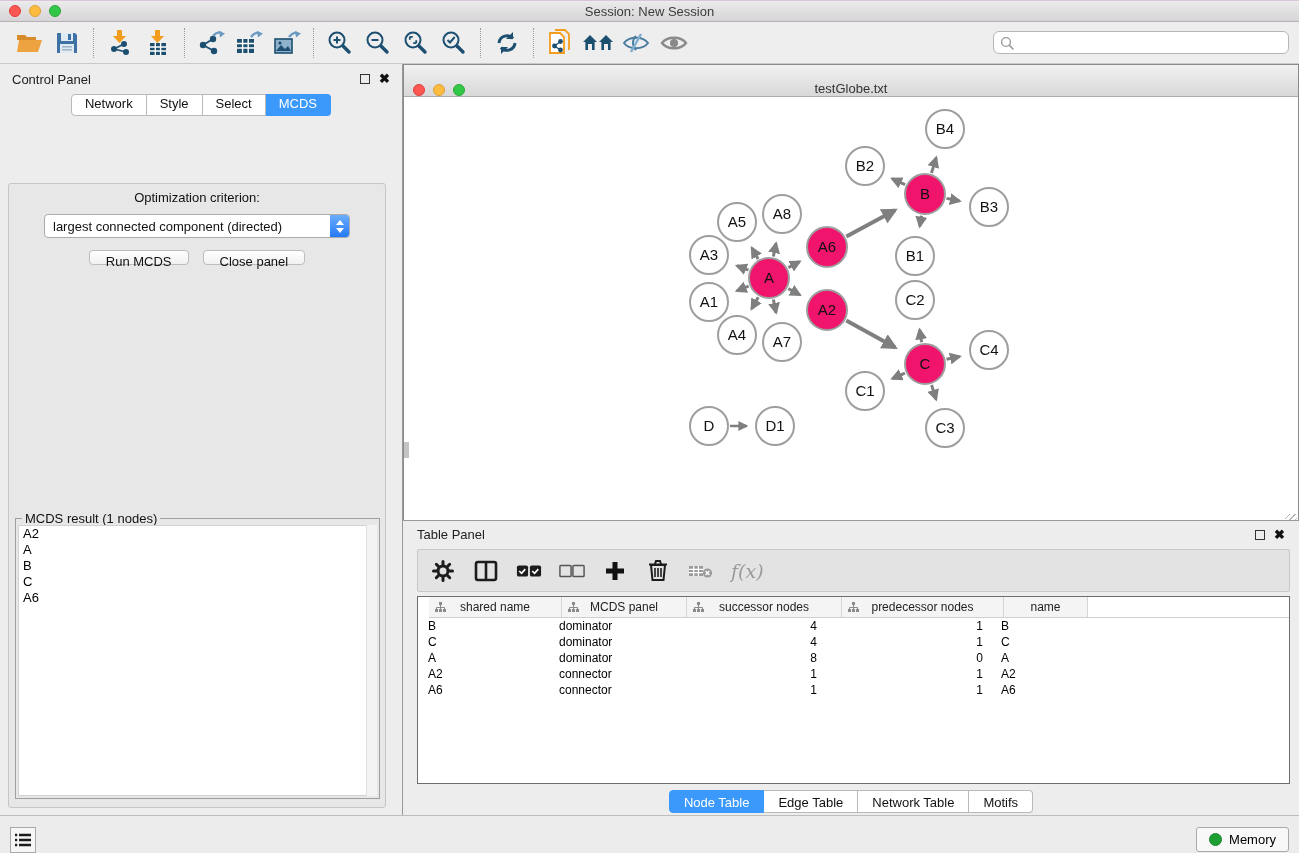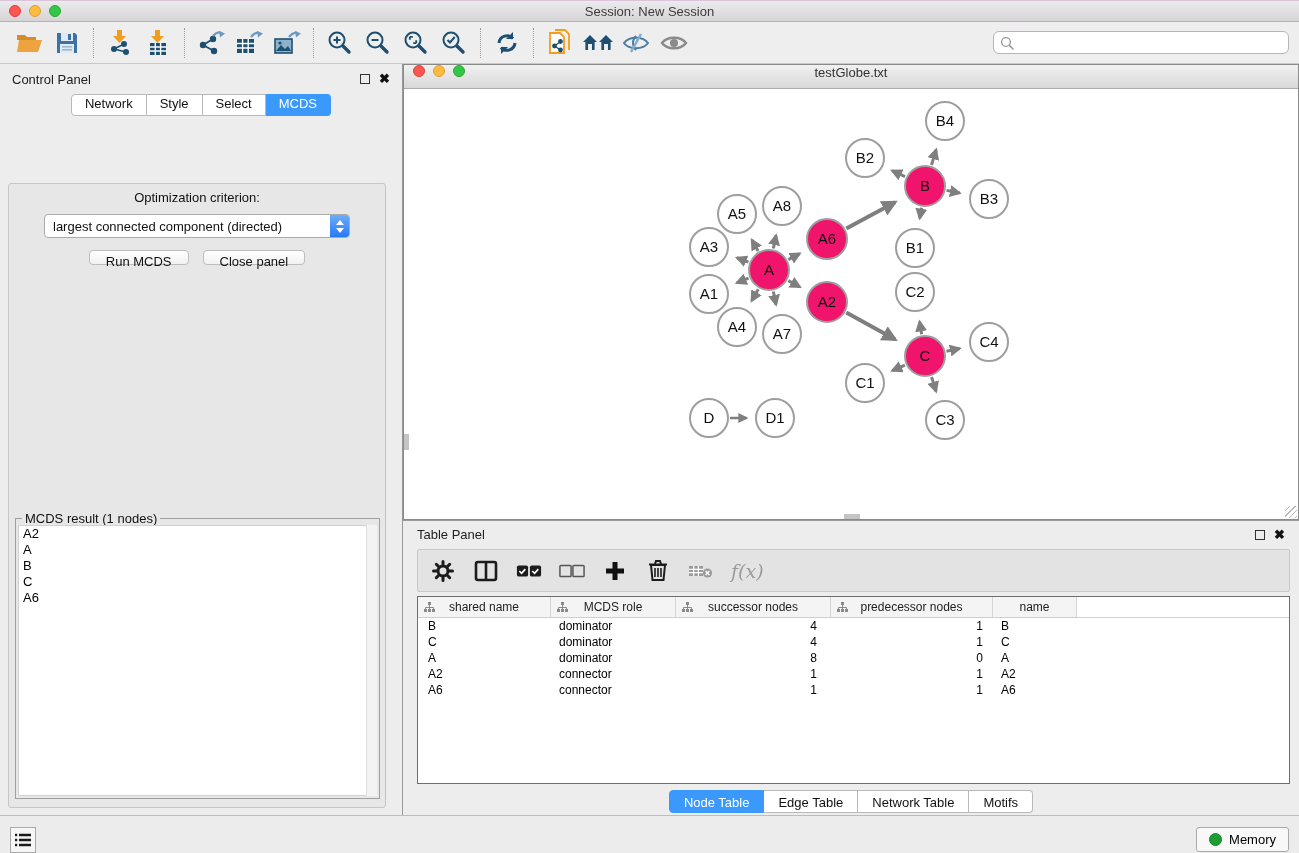--- a/index.html
+++ b/index.html
@@ -58,38 +58,38 @@
   .groupbox .gb-label { position:absolute; top:-8px; left:6px; background:#e7e7e7; padding:0 3px; font-size:13px; color:#111; }
   .gb-list { position:absolute; left:2px; right:2px; top:6px; bottom:2px; background:#fff; border:1px solid #d2d2d2; overflow:hidden; }
   .gb-scroll { position:absolute; right:0; top:0; bottom:0; width:11px; background:#f3f3f3; border-left:1px solid #e0e0e0; }
   .gb-item { font-size:13px; color:#000; padding-left:4px; line-height:16px; }
 
   
   .right-col { width:896px; display:flex; flex-direction:column; }
 
   
   .network-window { height:456px; border:1px solid #8a8a8a; background:#fff; position:relative; }
-  .nw-titlebar { height:24px; background:linear-gradient(#f1f1f1,#d8d8d8); border-bottom:1px solid #ababab;
-    display:flex; align-items:flex-start; position:relative; }
+  .nw-titlebar { height:32px; background:linear-gradient(#f1f1f1,#d8d8d8); border-bottom:1px solid #ababab;
+    display:flex; align-items:flex-end; position:relative; }
   .nw-titlebar .wtitle { position:absolute; left:0; right:0; text-align:center; font-size:13px; color:#333; }
   .nw-canvas { position:relative; width:100%; height:430px; background:#ffffff; overflow:hidden; }
   .nw-vthumb { position:absolute; left:0; top:345px; width:5px; height:16px; background:#c4c4c4; }
   .nw-hthumb { position:absolute; bottom:0; left:440px; height:5px; width:16px; background:#c4c4c4; }
   .nw-grip { position:absolute; right:1px; bottom:1px; width:12px; height:12px;
     background:repeating-linear-gradient(135deg, transparent 0 3px, #b8b8b8 3px 4px); }
 
   
   .table-panel { height:295px; background:#ededed; border-top:1px solid #999; position:relative; }
   .tp-head { height:27px; display:flex; align-items:center; padding:0 14px; }
   .tp-head .tp-title { font-size:13px; color:#222; }
   .tp-toolbar { margin:1px 9px 0 14px; height:43px; background:#e3e3e3; border:1px solid #c8c8c8; border-radius:2px;
     display:flex; align-items:center; padding:0 12px; gap:17px; }
   .tp-tbtn { width:26px; height:26px; display:flex; align-items:center; justify-content:center; }
   .fx-label { font-size:19px; font-style:italic; font-family:"DejaVu Serif", serif; color:#9a9a9a; }
-  .tp-table { margin:4px 9px 0 14px; height:188px; background:#fff; border:1px solid #6e6e6e; overflow:hidden; position:relative; }
+  .tp-table { margin:4px 9px 0 14px; height:188px; background:#fff; border:1px solid #6e6e6e; overflow:hidden; position:relative;padding-left:11px; }
   .t-header { display:flex; height:21px; border-bottom:1px solid #cfcfcf; }
   .th { position:relative; background:#f4f4f4; border-right:1px solid #d4d4d4; display:flex; align-items:center;
     justify-content:center; font-size:12px; color:#222; }
   .th .hicon { position:absolute; left:6px; top:5px; }
   .t-body { position:absolute; left:0; right:0; top:21px; bottom:0; background:#fff; }
   .tr { display:flex; height:16px; }
   .td { font-size:12px; color:#000; line-height:16px; white-space:nowrap; overflow:hidden; }
   .tp-tabs { display:flex; justify-content:center; margin-top:6px; }
   .ttab { font-size:13px; padding:2px 14px; background:#ffffff; border:1px solid #b9b9b9; border-left:none;
     color:#111; height:23px; line-height:19px; }
@@ -525,21 +525,21 @@
               <div class="th" style="width: 125px;">
                 <svg class="hicon" width="11" height="11" viewBox="0 0 11 11">
                   <g fill="#8a8a8a">
                     <rect x="4" y="0" width="3" height="3"></rect>
                     <rect x="0" y="7" width="3" height="3"></rect>
                     <rect x="4" y="7" width="3" height="3"></rect>
                     <rect x="8" y="7" width="3" height="3"></rect>
                   </g>
                   <path d="M5.5 3 v2.5 M1.5 5.5 h8 M1.5 5.5 v1.5 M5.5 5.5 v1.5 M9.5 5.5 v1.5" stroke="#8a8a8a" stroke-width="1" fill="none"></path>
                 </svg>
-                <span>MCDS role</span>
+                <span>MCDS panel</span>
               </div>
               <div class="th" style="width: 155px;">
                 <svg class="hicon" width="11" height="11" viewBox="0 0 11 11">
                   <g fill="#8a8a8a">
                     <rect x="4" y="0" width="3" height="3"></rect>
                     <rect x="0" y="7" width="3" height="3"></rect>
                     <rect x="4" y="7" width="3" height="3"></rect>
                     <rect x="8" y="7" width="3" height="3"></rect>
                   </g>
                   <path d="M5.5 3 v2.5 M1.5 5.5 h8 M1.5 5.5 v1.5 M5.5 5.5 v1.5 M9.5 5.5 v1.5" stroke="#8a8a8a" stroke-width="1" fill="none"></path>

